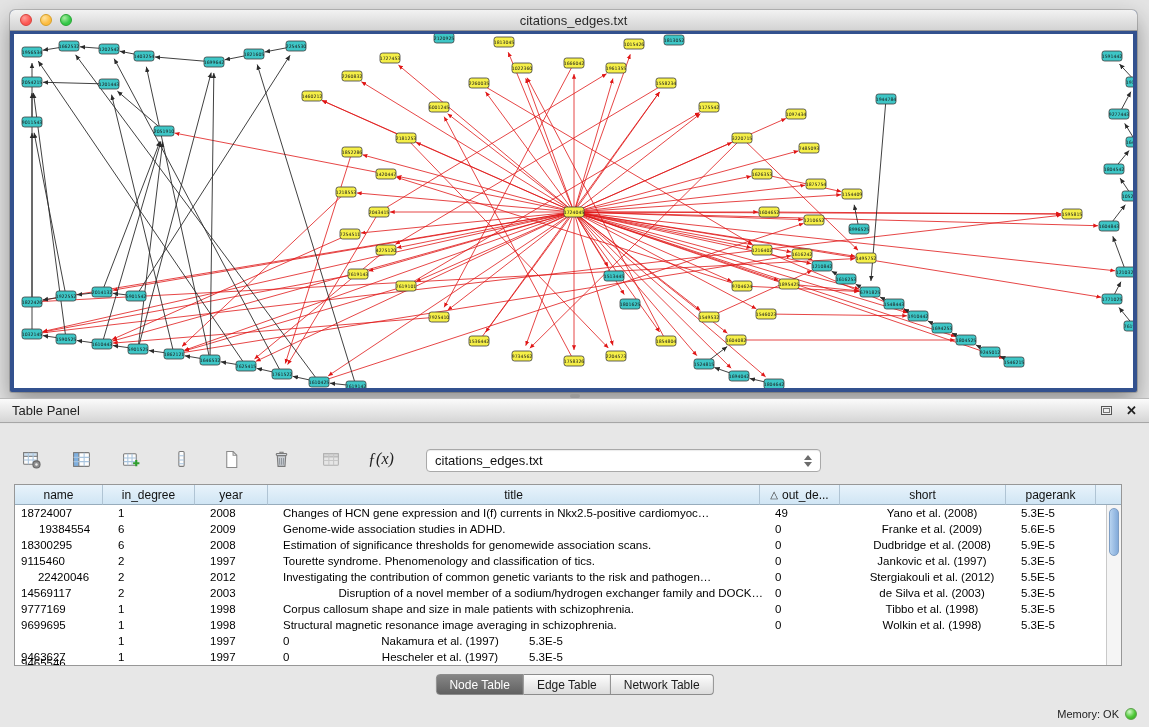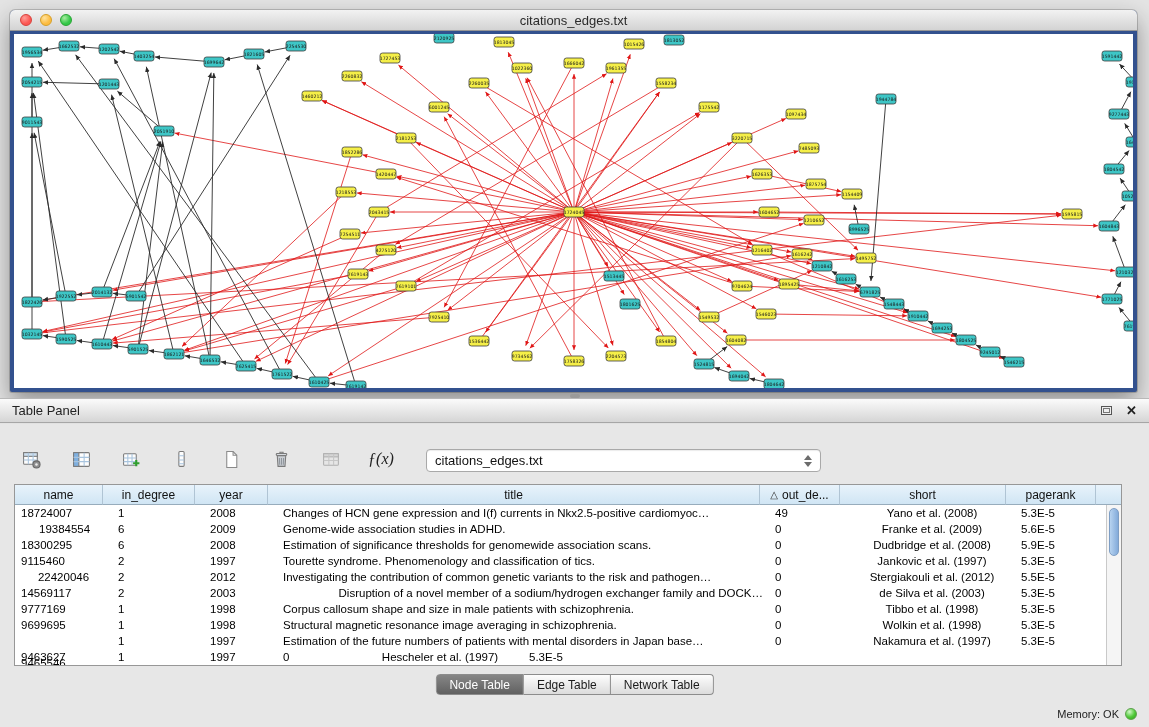--- a/index.html
+++ b/index.html
@@ -860,21 +860,20 @@
           <div class="td" style="width: 73px; text-align: left;">1998</div>
           <div class="td" style="width: 492px; text-align: left;">Structural magnetic resonance image averaging in schizophrenia.</div>
           <div class="td" style="width: 80px; text-align: left;">0</div>
           <div class="td" style="width: 166px; text-align: center;">Wolkin et al. (1998)</div>
           <div class="td" style="width: 90px; text-align: left;">5.3E-5</div>
         </div>
         <div class="tr">
           <div class="td" style="width: 97px; text-align: left; margin-top: 44px;">9465546</div>
           <div class="td" style="width: 92px; text-align: left;">1</div>
           <div class="td" style="width: 73px; text-align: left;">1997</div>
-          <div class="td" style="width: 492px; text-align: left;">Estimation of the future numbers of patients with mental disorders in Japan base…</div>
           <div class="td" style="width: 80px; text-align: left;">0</div>
           <div class="td" style="width: 166px; text-align: center;">Nakamura et al. (1997)</div>
           <div class="td" style="width: 90px; text-align: left;">5.3E-5</div>
         </div>
         <div class="tr">
           <div class="td" style="width: 97px; text-align: left;">9463627</div>
           <div class="td" style="width: 92px; text-align: left;">1</div>
           <div class="td" style="width: 73px; text-align: left;">1997</div>
           <div class="td" style="width: 80px; text-align: left;">0</div>
           <div class="td" style="width: 166px; text-align: center;">Hescheler et al. (1997)</div>

